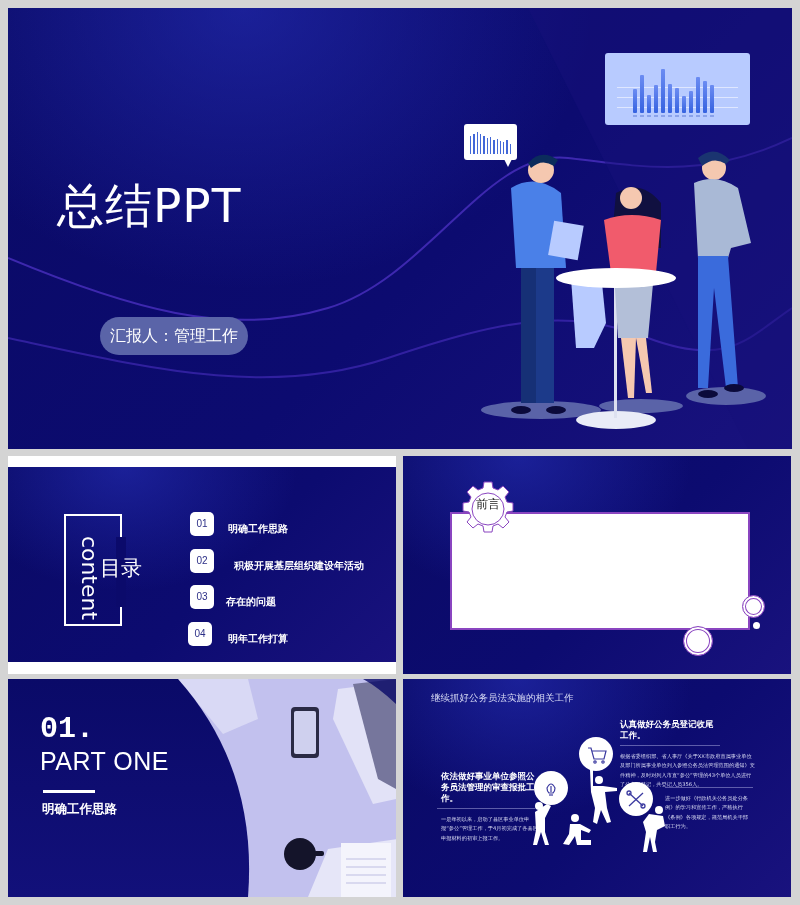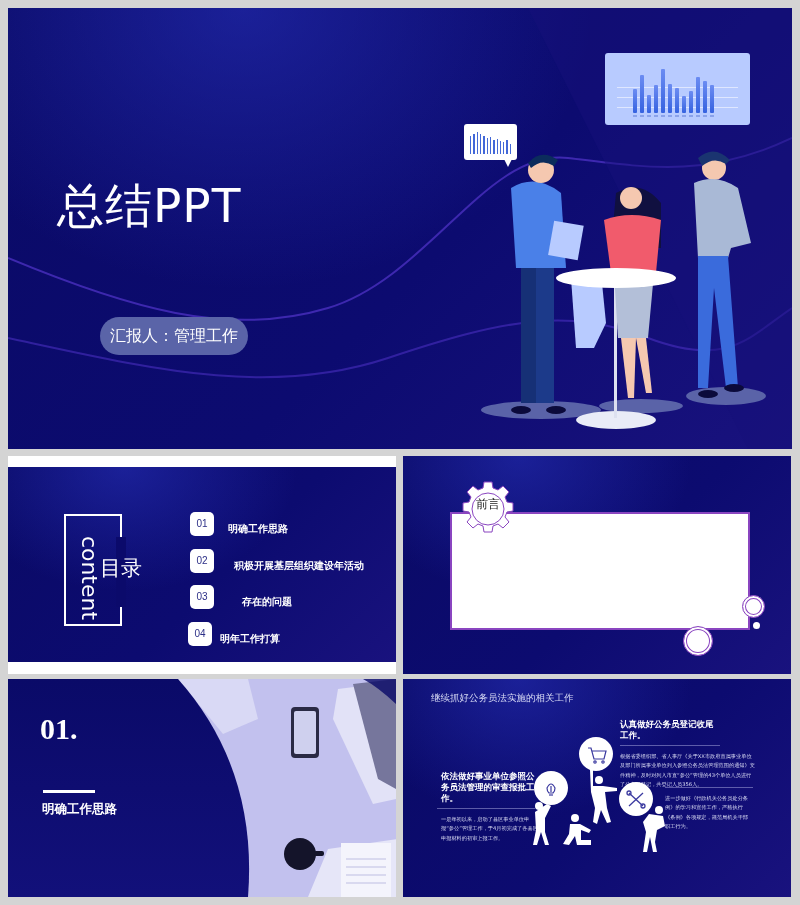--- a/index.html
+++ b/index.html
@@ -79,21 +79,21 @@
   }
   .gear { position: absolute; left: 56px; top: 24px; width: 58px; height: 58px; }
   .preface-title { position: absolute; left: 71px; top: 40px; width: 28px; color: #222222; font-size: 12px; text-align: center; }
   .deco-circle { position: absolute; border-radius: 50%; background: #ffffff; border: 1.5px solid #8a45c0; box-shadow: inset 0 0 0 2px #ffffff, inset 0 0 0 3px #8a45c0; }
   .deco-dot { position: absolute; border-radius: 50%; background: #ffffff; }
 
   
   #slide-part { left: 8px; top: 679px; width: 388px; height: 218px; background: #b8b6ea; }
   .part-photo { position: absolute; left: 0; top: 0; width: 388px; height: 218px; }
   .part-blob { position: absolute; left: 0; top: 0; width: 388px; height: 218px; }
-  .part-num { position: absolute; left: 32px; top: 33px; color: #ffffff; font-size: 30px; font-weight: bold; font-family: Liberation Serif, serif; }
+  .part-num { position: absolute; left: 32px; top: 33px; color: #ffffff; font-size: 30px; font-weight: bold; font-family: Liberation Mono, monospace; }
   .part-name { position: absolute; left: 32px; top: 68px; color: #ffffff; font-size: 25px; font-family: "Liberation Sans", sans-serif; letter-spacing: 0.5px; }
   .part-rule { position: absolute; left: 35px; top: 111px; width: 52px; height: 3px; background: #ffffff; }
   .part-sub { position: absolute; left: 34px; top: 122px; color: #ffffff; font-size: 12.5px; font-weight: bold; }
 
   
   #slide-work { left: 403px; top: 679px; width: 388px; height: 218px; padding-left: 48px; }
   .work-heading { position: absolute; left: 28px; top: 13px; color: #d8dbf5; font-size: 9.5px; }
   .work-block { position: absolute; color: #ffffff; }
   .work-block .bt { font-size: 8.5px; font-weight: bold; line-height: 11px; }
   .work-block .rule { height: 1px; background: rgba(190,190,240,0.45); margin: 4px 0 6px; }
@@ -215,25 +215,25 @@
     <div class="toc-item" style="top:43px">
       <div class="toc-num">01</div>
       <div class="toc-label">明确工作思路</div>
     </div>
     <div class="toc-item" style="top:80px">
       <div class="toc-num">02</div>
       <div class="toc-label" style="margin-left:20px">积极开展基层组织建设年活动</div>
     </div>
     <div class="toc-item" style="top:116px">
       <div class="toc-num">03</div>
-      <div class="toc-label" style="margin-left:28px">存在的问题</div>
+      <div class="toc-label" style="margin-left:12px">存在的问题</div>
     </div>
     <div class="toc-item" style="top:153px;left:180px">
       <div class="toc-num">04</div>
-      <div class="toc-label" style="margin-left:8px">明年工作打算</div>
+      <div class="toc-label" style="margin-left:16px">明年工作打算</div>
     </div>
   </div>
 </div>
 
 <div id="slide-preface" class="slide bg-grad">
   <div class="preface-box"></div>
   <svg class="gear" viewBox="0 0 58 58">
     <g fill="#ffffff" stroke="#8a45c0" stroke-width="1">
       <path d="M25 2 h8 l1 6 l5 2 l5 -4 l6 6 l-4 5 l2 5 l6 1 v8 l-6 1 l-2 5 l4 5 l-6 6 l-5 -4 l-5 2 l-1 6 h-8 l-1 -6 l-5 -2 l-5 4 l-6 -6 l4 -5 l-2 -5 l-6 -1 v-8 l6 -1 l2 -5 l-4 -5 l6 -6 l5 4 l5 -2 Z"></path>
     </g>
@@ -268,20 +268,21 @@
     <defs>
       <linearGradient id="pg" x1="0" y1="0" x2="0" y2="1">
         <stop offset="0" stop-color="#0a0a68"></stop>
           <stop offset="1" stop-color="#12107a"></stop>
       </linearGradient>
     </defs>
     <path d="M0 0 L170 0 Q250 90 240 218 L0 218 Z" fill="url(#pg)"></path>
     <path d="M355 0 L388 0 L388 25 Q370 8 355 0 Z" fill="#0a0a68" opacity="0.8"></path>
   </svg>
   <div class="part-num">01.</div>
+  <div class="part-name">PART ONE</div>
   <div class="part-rule"></div>
   <div class="part-sub">明确工作思路</div>
 </div>
 
 <div id="slide-work" class="slide bg-grad">
   <div class="work-heading">继续抓好公务员法实施的相关工作</div>
 
   <div class="work-block" style="left:217px;top:40px;width:100px">
     <div class="bt">认真做好公务员登记收尾工作。</div>
     <div class="rule"></div>

